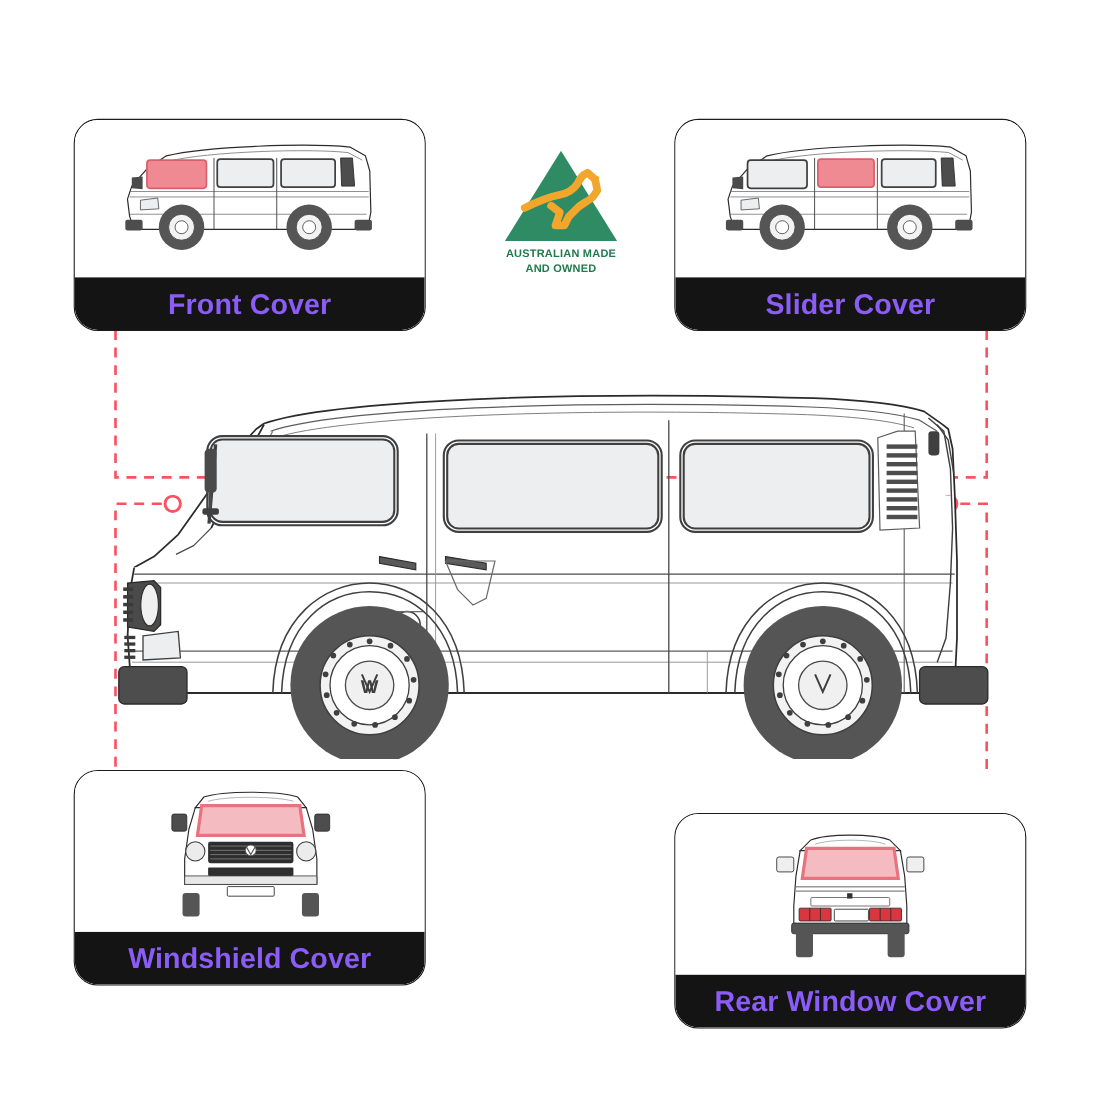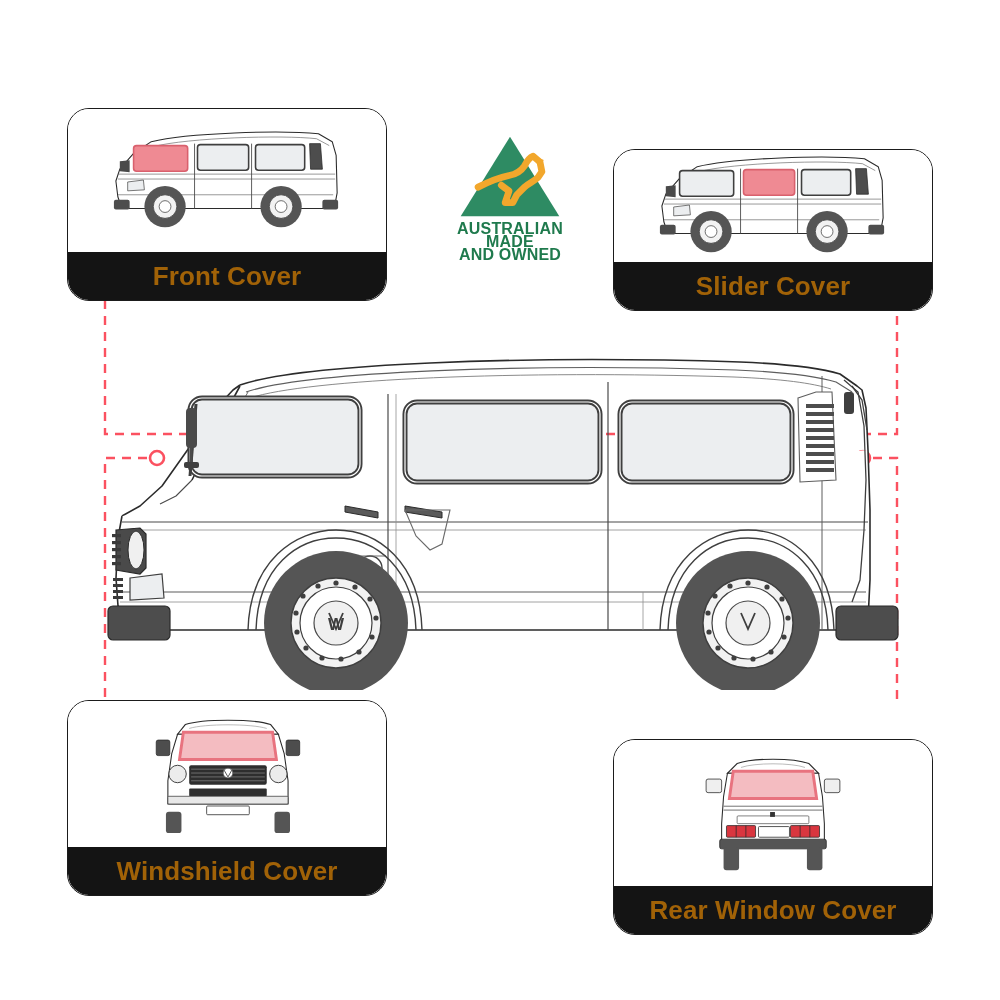--- a/index.html
+++ b/index.html
@@ -35,47 +35,47 @@
     display:flex;
     align-items:center;
     justify-content:center;
     background:#ffffff;
     min-height:0;
   }
   .card-figure svg{display:block;}
   .card-label{
     flex:0 0 auto;
     background:#141414;
-    color:#a16207;
+    color:#8b5cf6;
     height:48px;
     display:flex;
     align-items:center;
     justify-content:center;
     font-size:26px;
     font-weight:700;
     letter-spacing:0.1px;
     border-radius:0 0 21px 21px;
   }
   #card-front-cover{left:67px;top:108px;width:320px;height:193px;}
-  #card-slider-cover{left:613px;top:108px;width:320px;height:162px;margin-top:41px;}
+  #card-slider-cover{left:613px;top:108px;width:320px;height:193px;}
   #card-windshield-cover{left:67px;top:700px;width:320px;height:196px;}
   #card-rear-window-cover{left:613px;top:700px;width:320px;height:196px;margin-top:39px;}
 
   
   .badge{
     position:absolute;left:450px;top:133px;width:120px;height:128px;
     display:flex;flex-direction:column;align-items:center;justify-content:flex-start;
   }
   .badge-tri{display:block;}
   .badge-text{
     margin-top:2px;
     text-align:center;
     color:#1f7a4d;
     font-weight:800;
-    font-size:16px;
+    font-size:10px;
     line-height:13px;
     letter-spacing:0.2px;
     font-family:"Liberation Sans","DejaVu Sans",sans-serif;
   }
 </style>
 </head>
 <body>
 
 <div class="stage">
 

